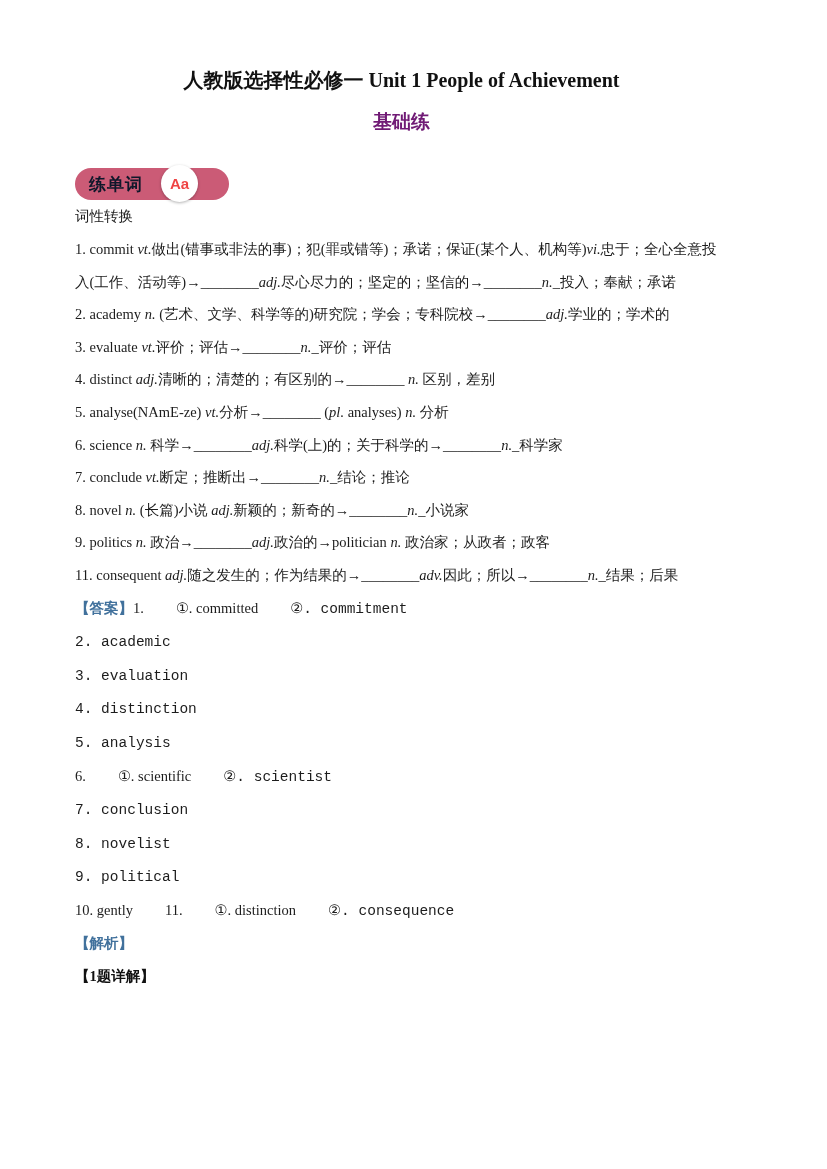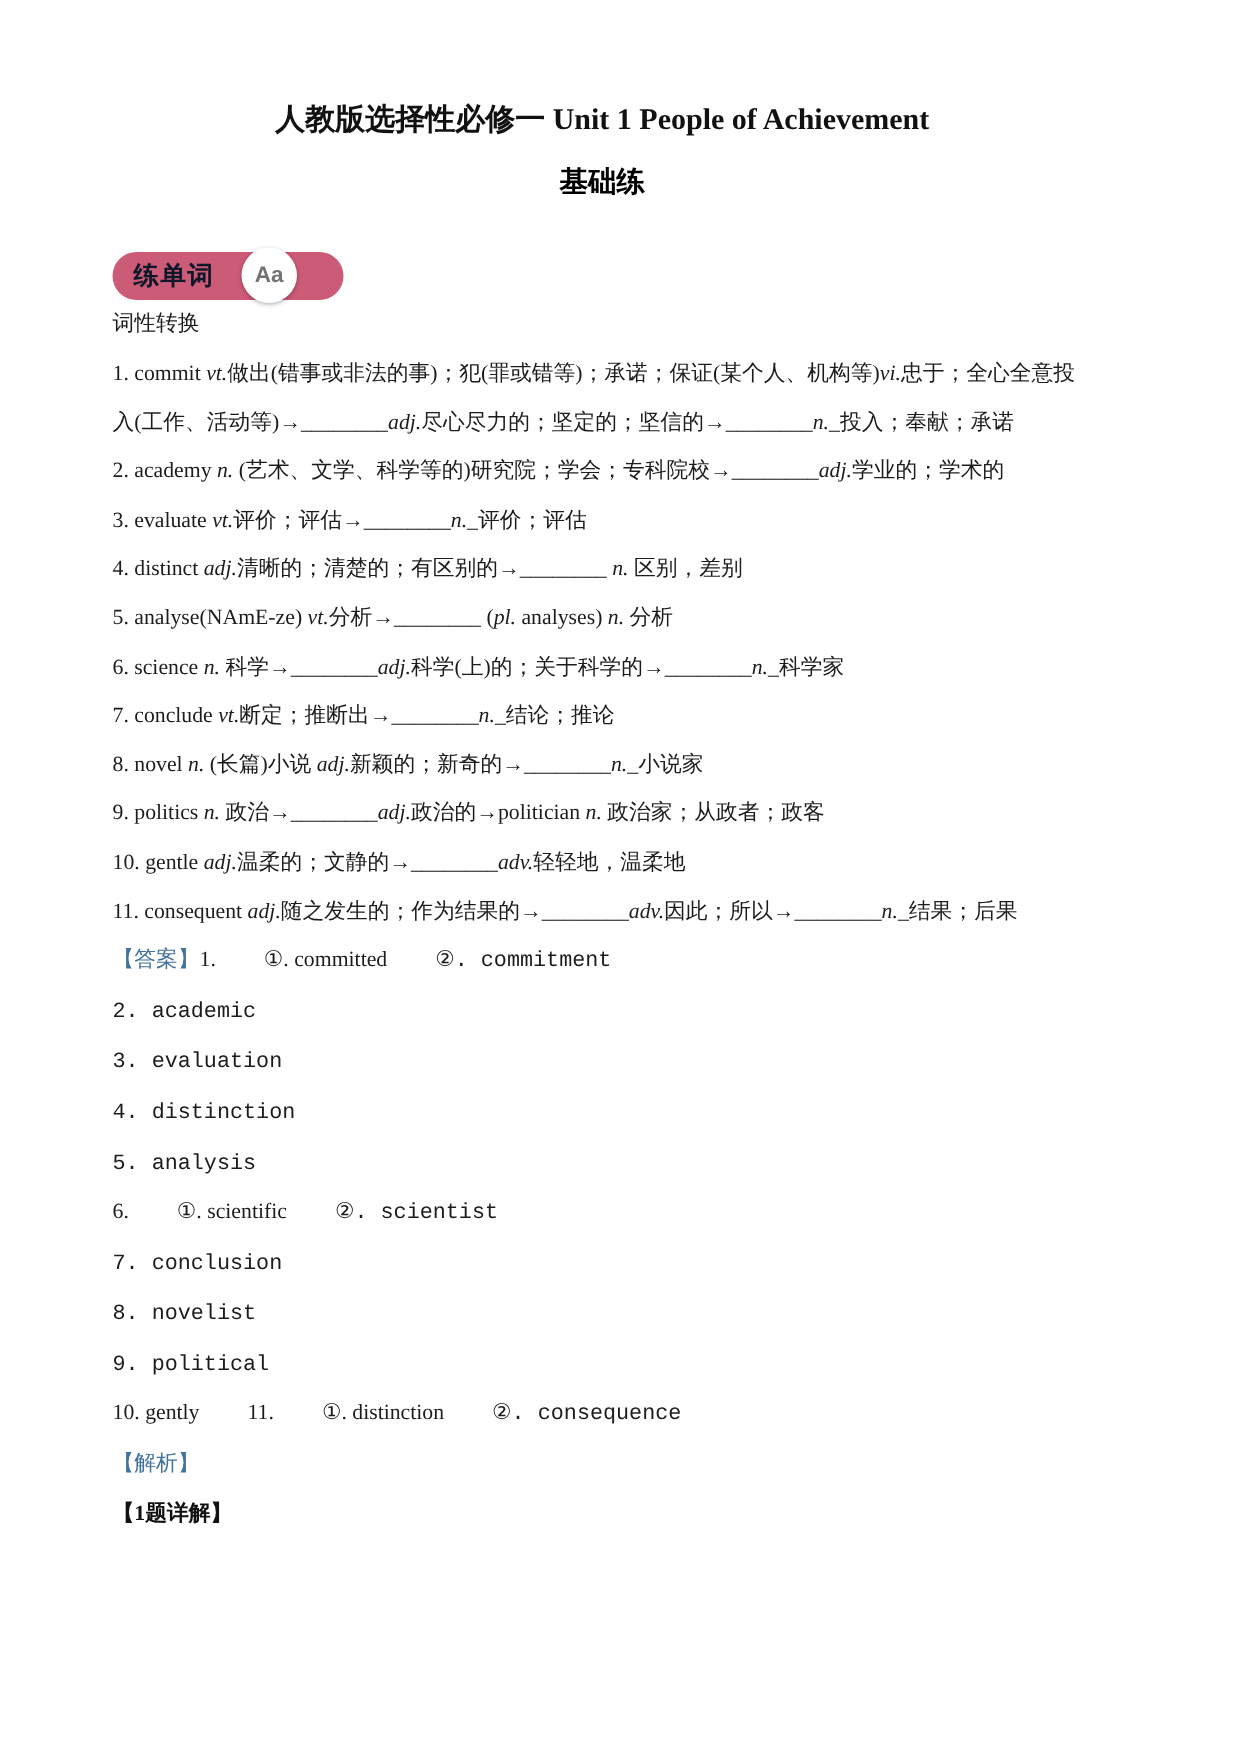--- a/index.html
+++ b/index.html
@@ -27,21 +27,21 @@
     font-weight: bold;
     line-height: 36px;
     color: #111;
   }
   .subtitle {
     margin: 8px 0 0 0;
     text-align: center;
     font-size: 19px;
     font-weight: bold;
     line-height: 32px;
-    color: #000000;
+    color: #701a75;
   }
   .badge {
     position: relative;
     margin-top: 30px;
     width: 154px;
     height: 32px;
     border-radius: 16px;
   }
   .badge-label {
     position: absolute;
@@ -96,60 +96,59 @@
     line-height: 32.6px;
   }
   .ans-cell {
     margin-right: 32px;
   }
   .ans-cell:last-child {
     margin-right: 0;
     font-family: Liberation Mono, monospace;
   }
   .blue-label {
-    font-weight: normal;
+    font-weight: bold;
   }
   .detail-heading {
     margin: 0;
     font-size: 14.5px;
     font-weight: bold;
     line-height: 32.6px;
     color: #111;
   }
 </style>
 </head>
 <body>
 
 <div class="page">
 
   <h1 class="title">人教版选择性必修一 Unit 1 People of Achievement</h1>
 
   <h2 class="subtitle">基础练</h2>
 
   <div class="badge" style="background: rgb(203, 91, 118);">
     <span class="badge-label">练单词</span>
-    <span class="badge-circle" style="color: #737373;">
+    <span class="badge-circle" style="color: #ef4444;">
       <span>Aa</span>
     </span>
   </div>
 
 
   <p class="sub-heading">词性转换</p>
 
   <div id="exercise-list">
       <p class="ex-item"><span>1. commit </span><span class="pos">vt.</span><span>做出(错事或非法的事)；犯(罪或错等)；承诺；保证(某个人、机构等)</span><span class="pos">vi.</span><span>忠于；全心全意投入(工作、活动等)→________</span><span class="pos">adj.</span><span>尽心尽力的；坚定的；坚信的→________</span><span class="pos">n.</span><span>_投入；奉献；承诺</span></p>
       <p class="ex-item"><span>2. academy </span><span class="pos">n.</span><span> (艺术、文学、科学等的)研究院；学会；专科院校→________</span><span class="pos">adj.</span><span>学业的；学术的</span></p>
       <p class="ex-item"><span>3. evaluate </span><span class="pos">vt.</span><span>评价；评估→________</span><span class="pos">n.</span><span>_评价；评估</span></p>
       <p class="ex-item"><span>4. distinct </span><span class="pos">adj.</span><span>清晰的；清楚的；有区别的→________ </span><span class="pos">n.</span><span> 区别，差别</span></p>
       <p class="ex-item"><span>5. analyse(NAmE-ze) </span><span class="pos">vt.</span><span>分析→________ (</span><span class="pos">pl.</span><span> analyses) </span><span class="pos">n.</span><span> 分析</span></p>
       <p class="ex-item"><span>6. science </span><span class="pos">n.</span><span> 科学→________</span><span class="pos">adj.</span><span>科学(上)的；关于科学的→________</span><span class="pos">n.</span><span>_科学家</span></p>
       <p class="ex-item"><span>7. conclude </span><span class="pos">vt.</span><span>断定；推断出→________</span><span class="pos">n.</span><span>_结论；推论</span></p>
       <p class="ex-item"><span>8. novel </span><span class="pos">n.</span><span> (长篇)小说 </span><span class="pos">adj.</span><span>新颖的；新奇的→________</span><span class="pos">n.</span><span>_小说家</span></p>
       <p class="ex-item"><span>9. politics </span><span class="pos">n.</span><span> 政治→________</span><span class="pos">adj.</span><span>政治的→politician </span><span class="pos">n.</span><span> 政治家；从政者；政客</span></p>
-      <p class="ex-item"><span>10. gentle </span><span class="pos">adj.</span><span>温柔的；文静的→________</span><span class="pos">adv.</span><span>轻轻地，温柔地</span></p>
       <p class="ex-item"><span>11. consequent </span><span class="pos">adj.</span><span>随之发生的；作为结果的→________</span><span class="pos">adv.</span><span>因此；所以→________</span><span class="pos">n.</span><span>_结果；后果</span></p>
     </div>
 
   <div id="answers-block">
       <p class="ans-line"><span class="blue-label" style="color: rgb(65, 113, 156);">【答案】</span><span class="ans-cell">1.</span><span class="ans-cell">①. committed</span><span class="ans-cell">②. commitment</span></p>
       <p class="ans-line"><span class="ans-cell">2. academic</span></p>
       <p class="ans-line"><span class="ans-cell">3. evaluation</span></p>
       <p class="ans-line"><span class="ans-cell">4. distinction</span></p>
       <p class="ans-line"><span class="ans-cell">5. analysis</span></p>
       <p class="ans-line"><span class="ans-cell">6.</span><span class="ans-cell">①. scientific</span><span class="ans-cell">②. scientist</span></p>

